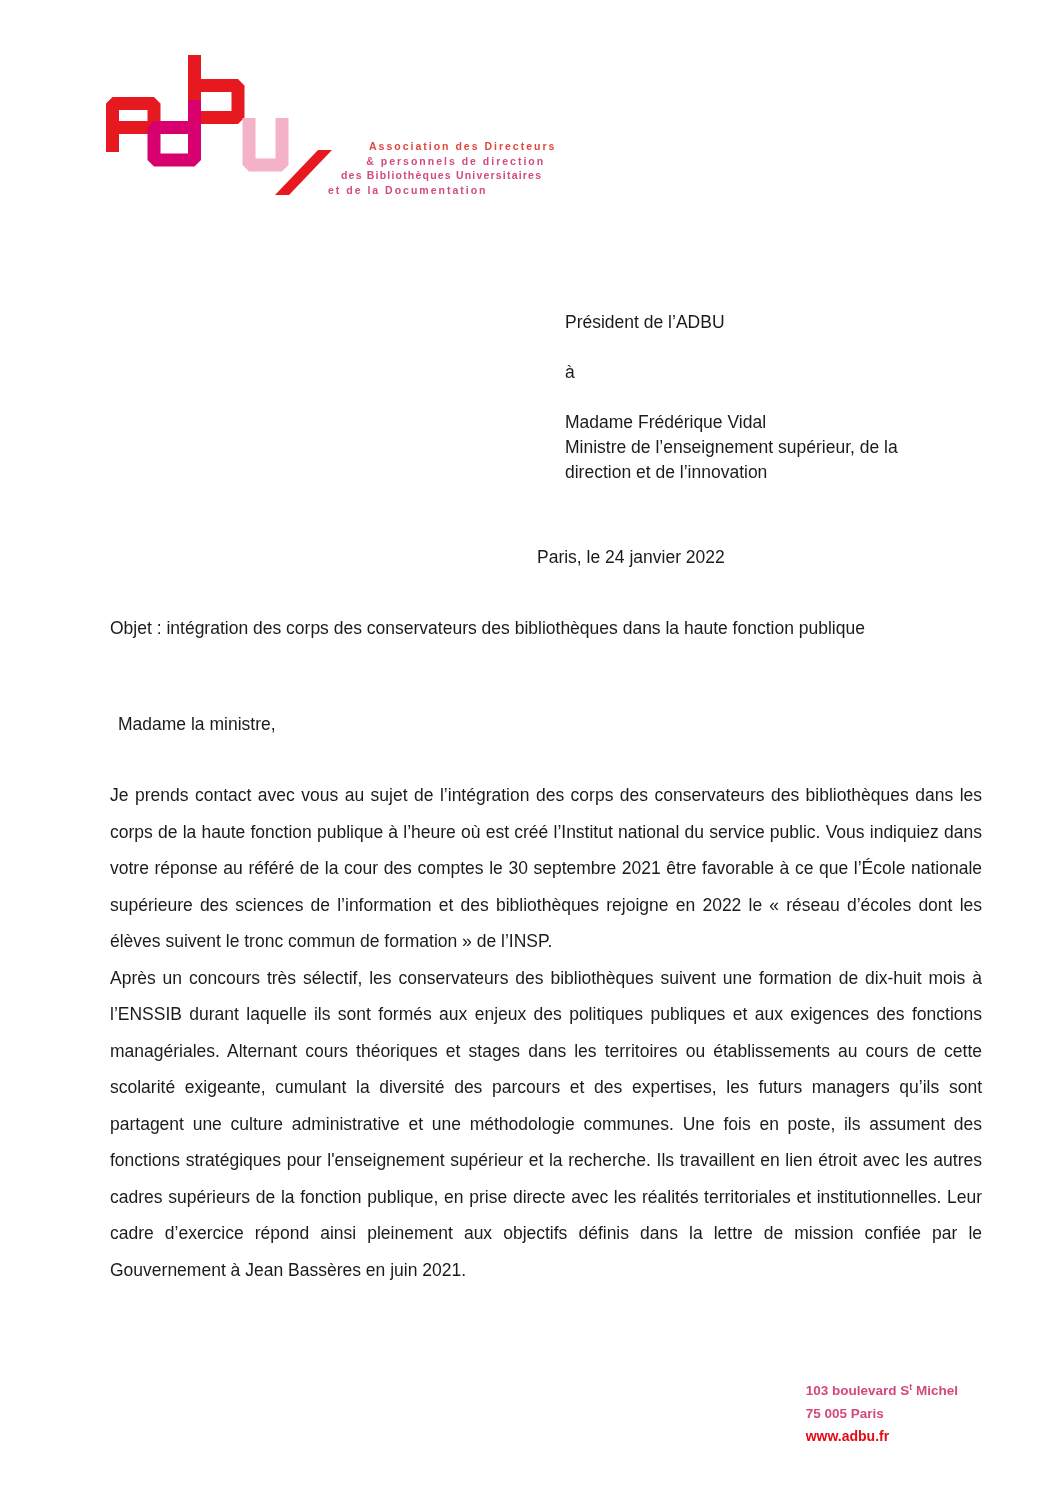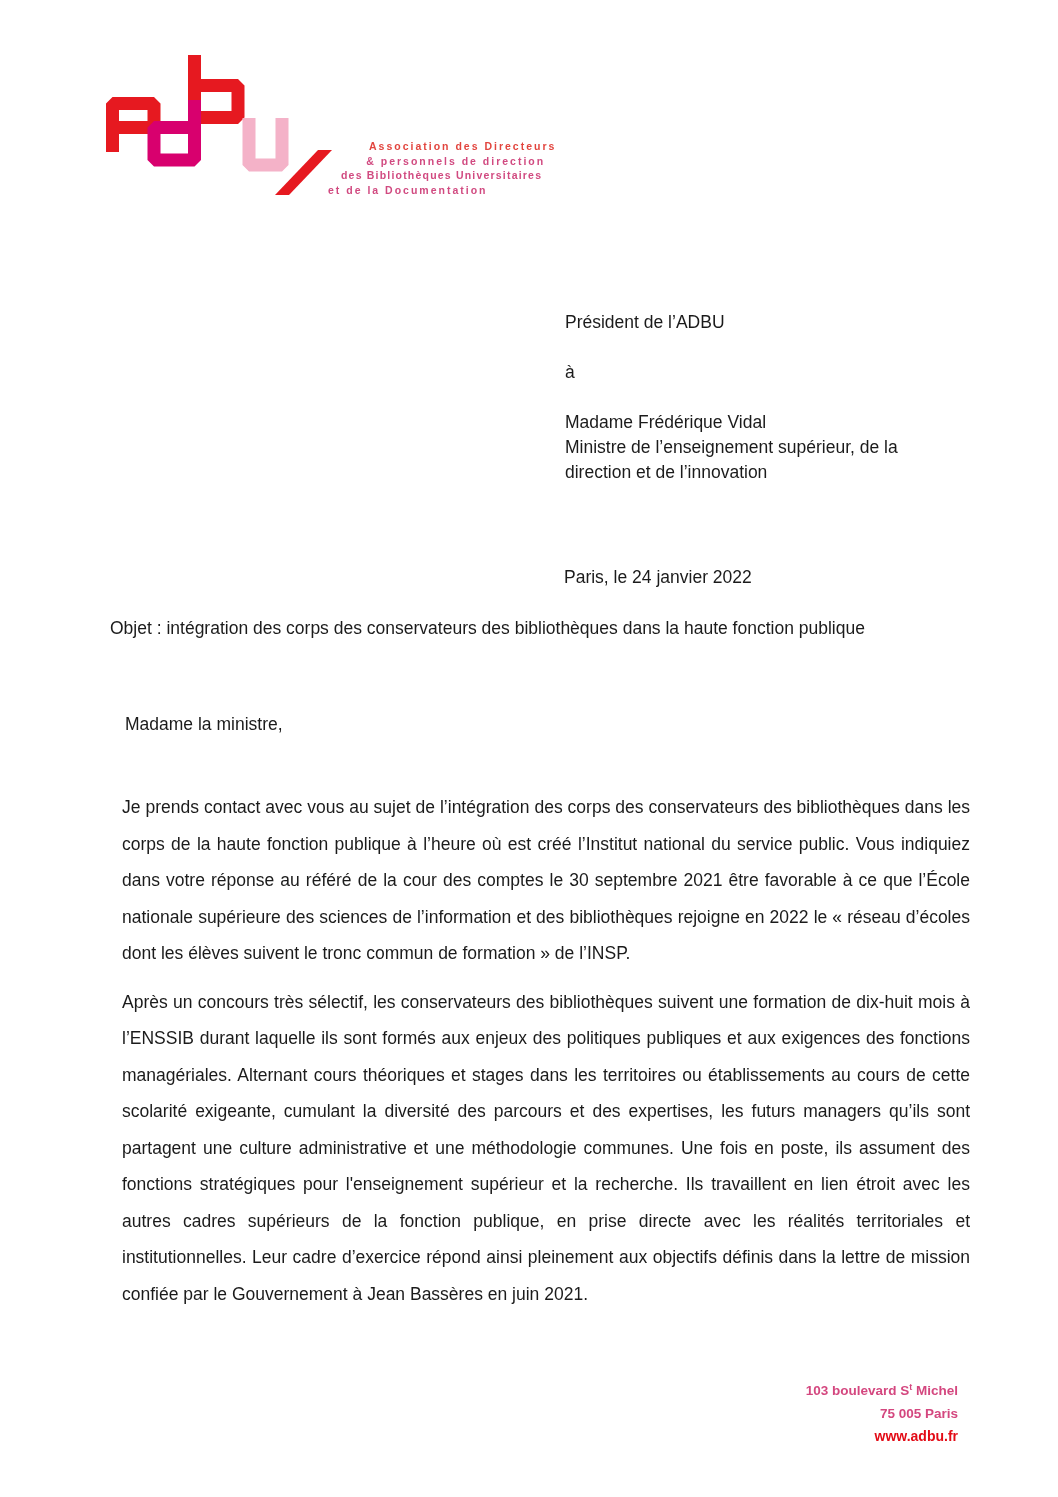--- a/index.html
+++ b/index.html
@@ -33,45 +33,45 @@
   .tagline .tl-2{margin-left:13px;color:var(--tagline_magenta,#d14a80);letter-spacing:1.2px;}
   .tagline .tl-3{margin-left:0;color:var(--tagline_magenta,#d14a80);}
 
   
   .recipient-block{
     position:absolute;left:565px;top:310px;
     font-size:17.5px;line-height:25px;
   }
   .recipient-block .spacer{height:25px;}
   .dateline{
-    position:absolute;left:564px;top:545px;
-    font-size:17.5px;line-height:25px;margin-top:20px;
+    position:absolute;left:537px;top:545px;
+    font-size:17.5px;line-height:25px;
   }
 
   
   .subject{
     position:absolute;left:110px;top:612px;width:872px;
     font-size:17.5px;font-weight:normal;line-height:33px;
     text-align:justify;
   }
   .salutation{
-    position:absolute;left:125px;top:712px;
+    position:absolute;left:118px;top:712px;
     font-size:17.5px;line-height:25px;
   }
   .body-text{
     position:absolute;left:110px;top:777px;width:872px;
     font-size:17.5px;line-height:36.5px;
     text-align:justify;
   }
-  .body-text p{margin:12px;}
+  .body-text p{margin:0;}
 
   
   .footer{
     position:absolute;right:100px;top:1379px;
-    text-align:right;
+    text-align:left;
     font-size:13.5px;line-height:23px;font-weight:bold;
     color:var(--footer_pink,#d4477f);
   }
   .footer .website{
     color:var(--footer_red,#e30b16);
     font-size:14px;
   }
   .footer sup{font-size:9px;vertical-align:super;line-height:0;}
 </style>
 </head>

